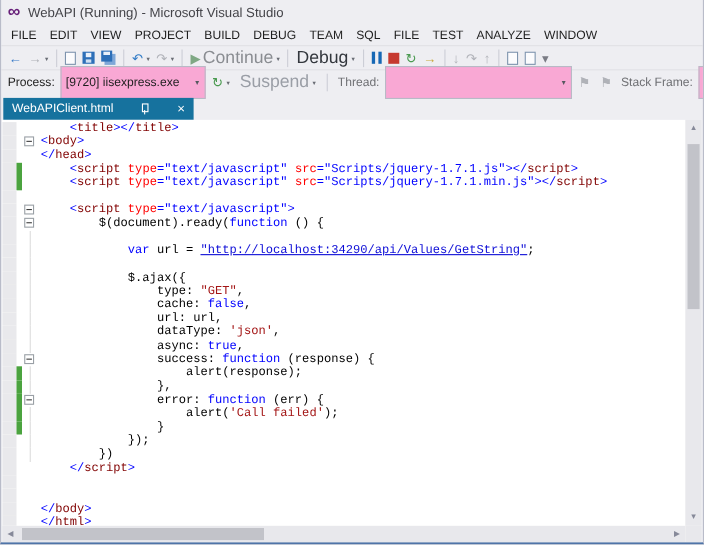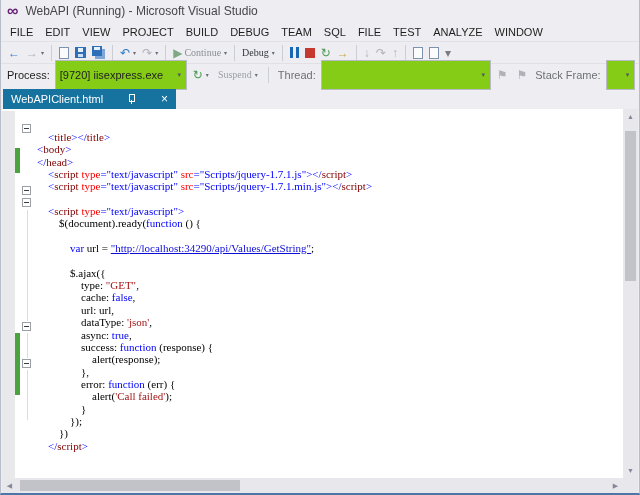--- a/index.html
+++ b/index.html
@@ -17,25 +17,25 @@
   .vs-logo{ font-size:16px; font-weight:bold; line-height:1; }
   .title-text{ font-size:12px; color:#45454a; white-space:nowrap; }
   
   .menubar{ height:19px; display:flex; align-items:center; padding-left:3px; }
   .menu-item{ font-size:11px; color:#1e1e1e; padding:2px 6px; white-space:nowrap; cursor:default; }
   
   .toolbar{ height:22px; display:flex; align-items:center; padding:0 4px; border-top:1px solid #e0e0e5; }
   .debugbar{ height:22px; display:flex; align-items:center; padding:0 4px; gap:3px; border-top:1px solid #e0e0e5; }
   .tb-item{ display:inline-flex; align-items:center; gap:2px; padding:2px 3px; border-radius:1px; }
   .tb-glyph{ font-size:12px; line-height:1; }
-  .tb-text{ font-size:10px; line-height:1;font-family:Liberation Serif, serif; }
+  .tb-text{ font-size:16px; line-height:1; }
   .caret{ font-size:6px; color:#6a6d75; margin-left:1px; }
   .tb-sep{ width:1px; height:16px; background:#ccced6; margin:0 4px; flex:none; }
   .db-label{ font-size:11px; color:#1e1e1e; white-space:nowrap; padding:0 2px; }
-  .combo{ height:30px; background:#84cc16; border:1px solid #b8bac6; display:inline-flex; align-items:center; overflow:hidden; flex:none; }
+  .combo{ height:30px; background:#f9a8d4; border:1px solid #b8bac6; display:inline-flex; align-items:center; overflow:hidden; flex:none; }
   .combo-text{ font-size:11px; color:#1e1e1e; padding:0 4px; white-space:nowrap; flex:1; overflow:hidden; }
   .combo-caret{ width:13px; text-align:center; font-size:7px; color:#55585f; flex:none; }
   div.combo[data-name="process-combobox"]{ width:132px; }
   div.combo[data-name="thread-combobox"]{ width:170px; }
   div.combo[data-name="stack-frame-combobox"]{ flex:1 1 34px; min-width:26px; }
   
   .tb-cssicon{ display:inline-block; }
   .i-doc{ width:10px; height:12px; background:#fbfbfd; border:1px solid #7d93ad; }
   .i-floppy{ width:11px; height:11px; background:#2d6fb8; position:relative; }
   .i-floppy::before{ content:""; position:absolute; top:1px; left:3px; right:3px; height:4px; background:#e8f0fa; }
@@ -56,21 +56,21 @@
   .editor{ position:absolute; left:1px; right:1px; top:109px; bottom:0; background:#ffffff; }
   .code-area{ position:absolute; left:0; top:0; right:15px; bottom:15px; overflow:hidden; background:#fff; padding-top:2px; }
   .code-line{ height:12.35px; line-height:12.35px; display:flex; align-items:stretch; }
   .m-bp{ width:13px; background:#e9e9ec; flex:none; }
   .m-track{ width:5px; flex:none; }
   .m-track.green{ background:var(--green,#4ba33f); }
   .m-fold{ width:15px; flex:none; position:relative; }
   .m-fold.guide::before{ content:""; position:absolute; left:7px; top:0; bottom:0; width:1px; background:#dcdcdc; }
   .fold-box{ position:absolute; left:2px; top:1px; width:9px; height:9px; border:1px solid #9aa0a6; background:#fff; }
   .fold-box::after{ content:""; position:absolute; left:1px; right:1px; top:3px; height:1px; background:#3c3c3c; }
-  .code-text{ white-space:pre; font-family:Liberation Serif, serif; font-size:11px; padding-left:2px;margin-top:20px; }
+  .code-text{ white-space:pre; font-family:Liberation Mono, monospace; font-size:11px; padding-left:2px; }
   .tk-pl{ color:#000000; }
   .tk-d{ color:#0000ff; }
   .tk-tag{ color:#800000; }
   .tk-attr{ color:#ff0000; }
   .tk-val{ color:#0000ff; }
   .tk-kw{ color:#0000ff; }
   .tk-str{ color:#a31515; }
   .tk-url{ color:#0d0dd6; text-decoration:underline; }
   
   .vscroll{ position:absolute; right:0; top:0; bottom:15px; width:15px; background:#e8e8ec; }

